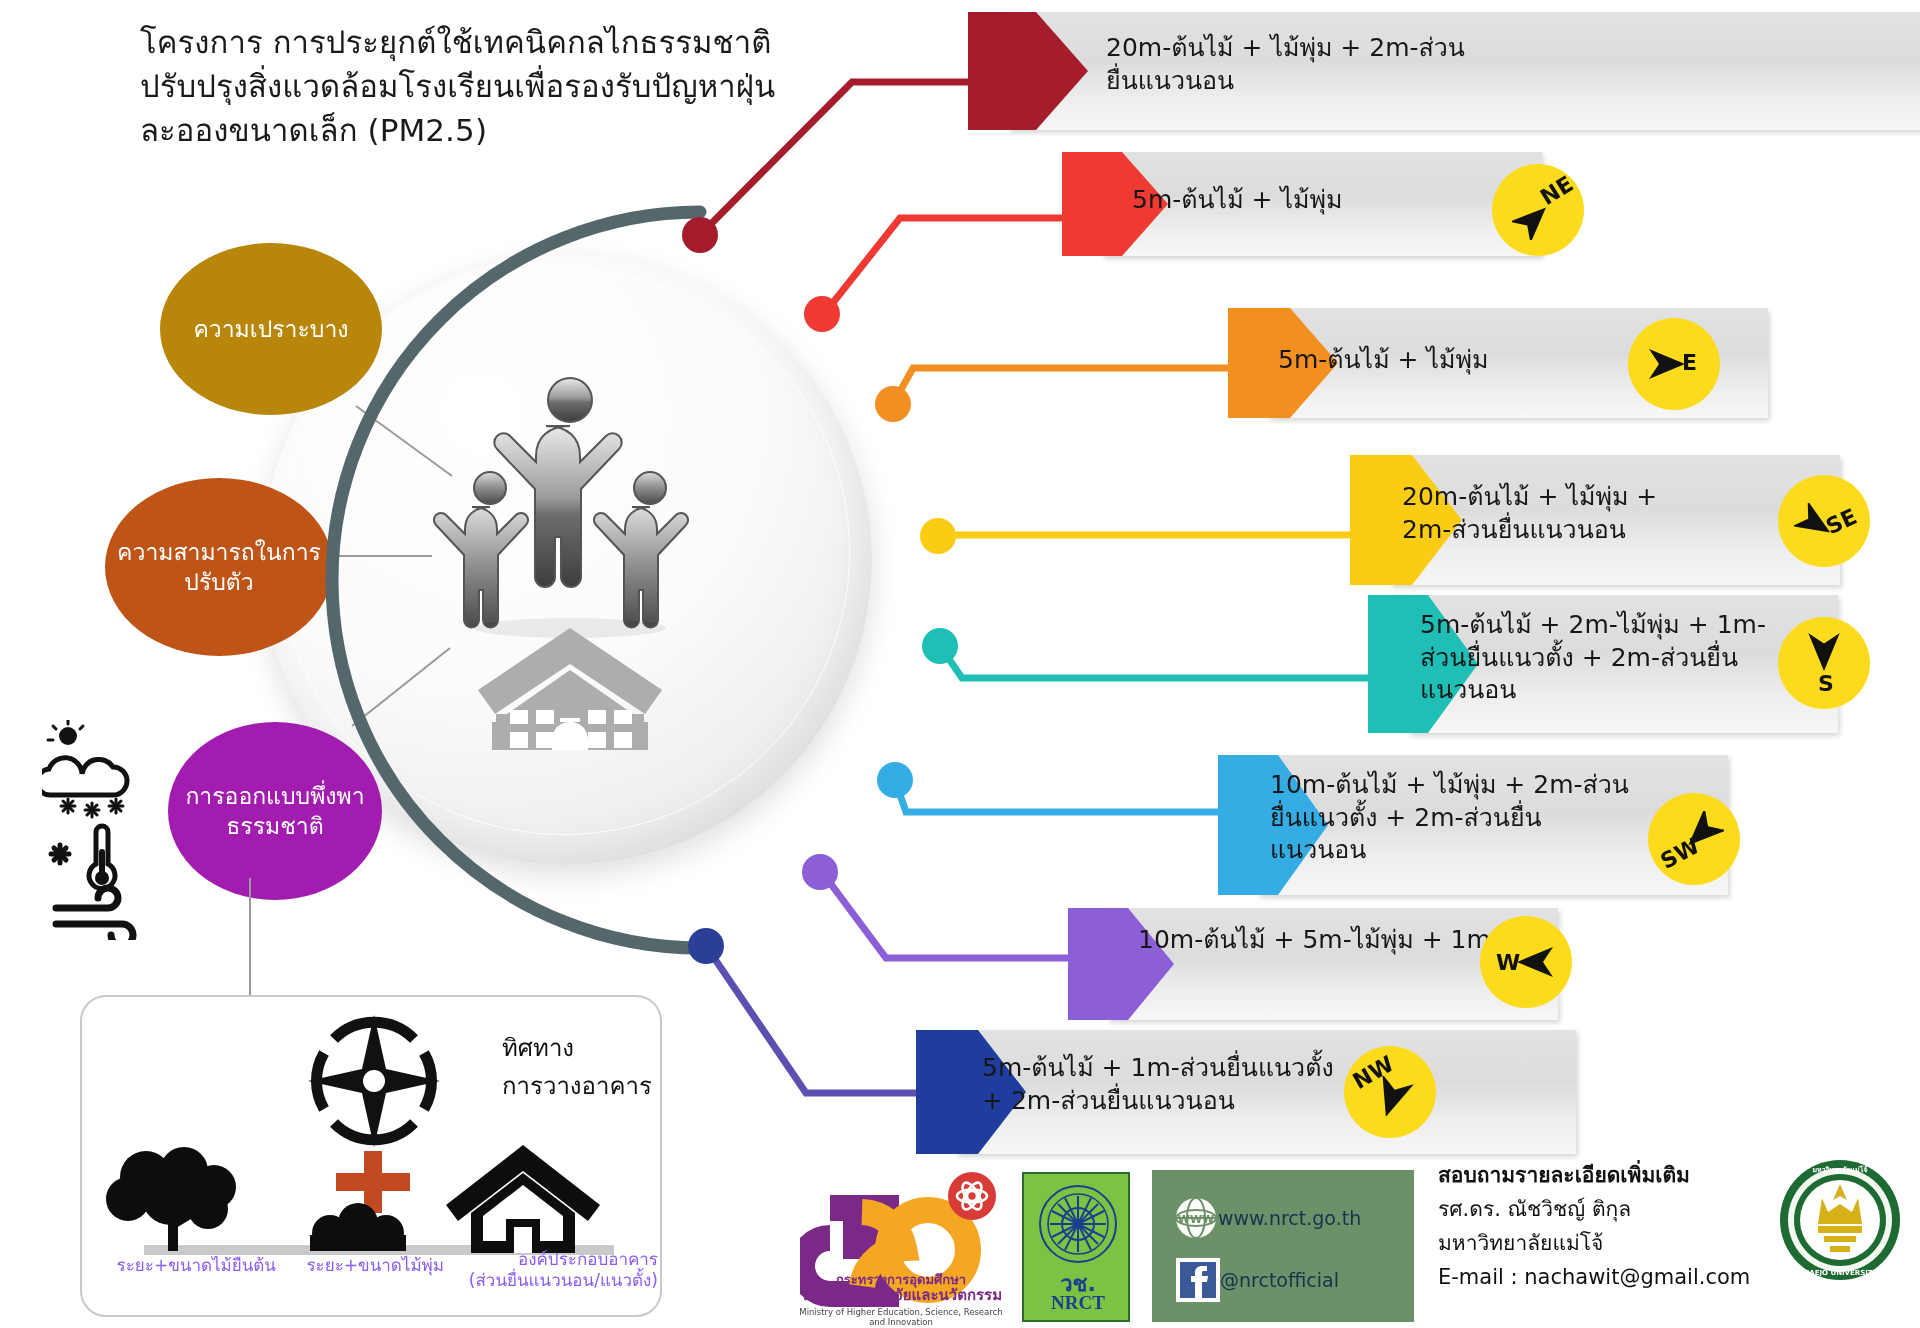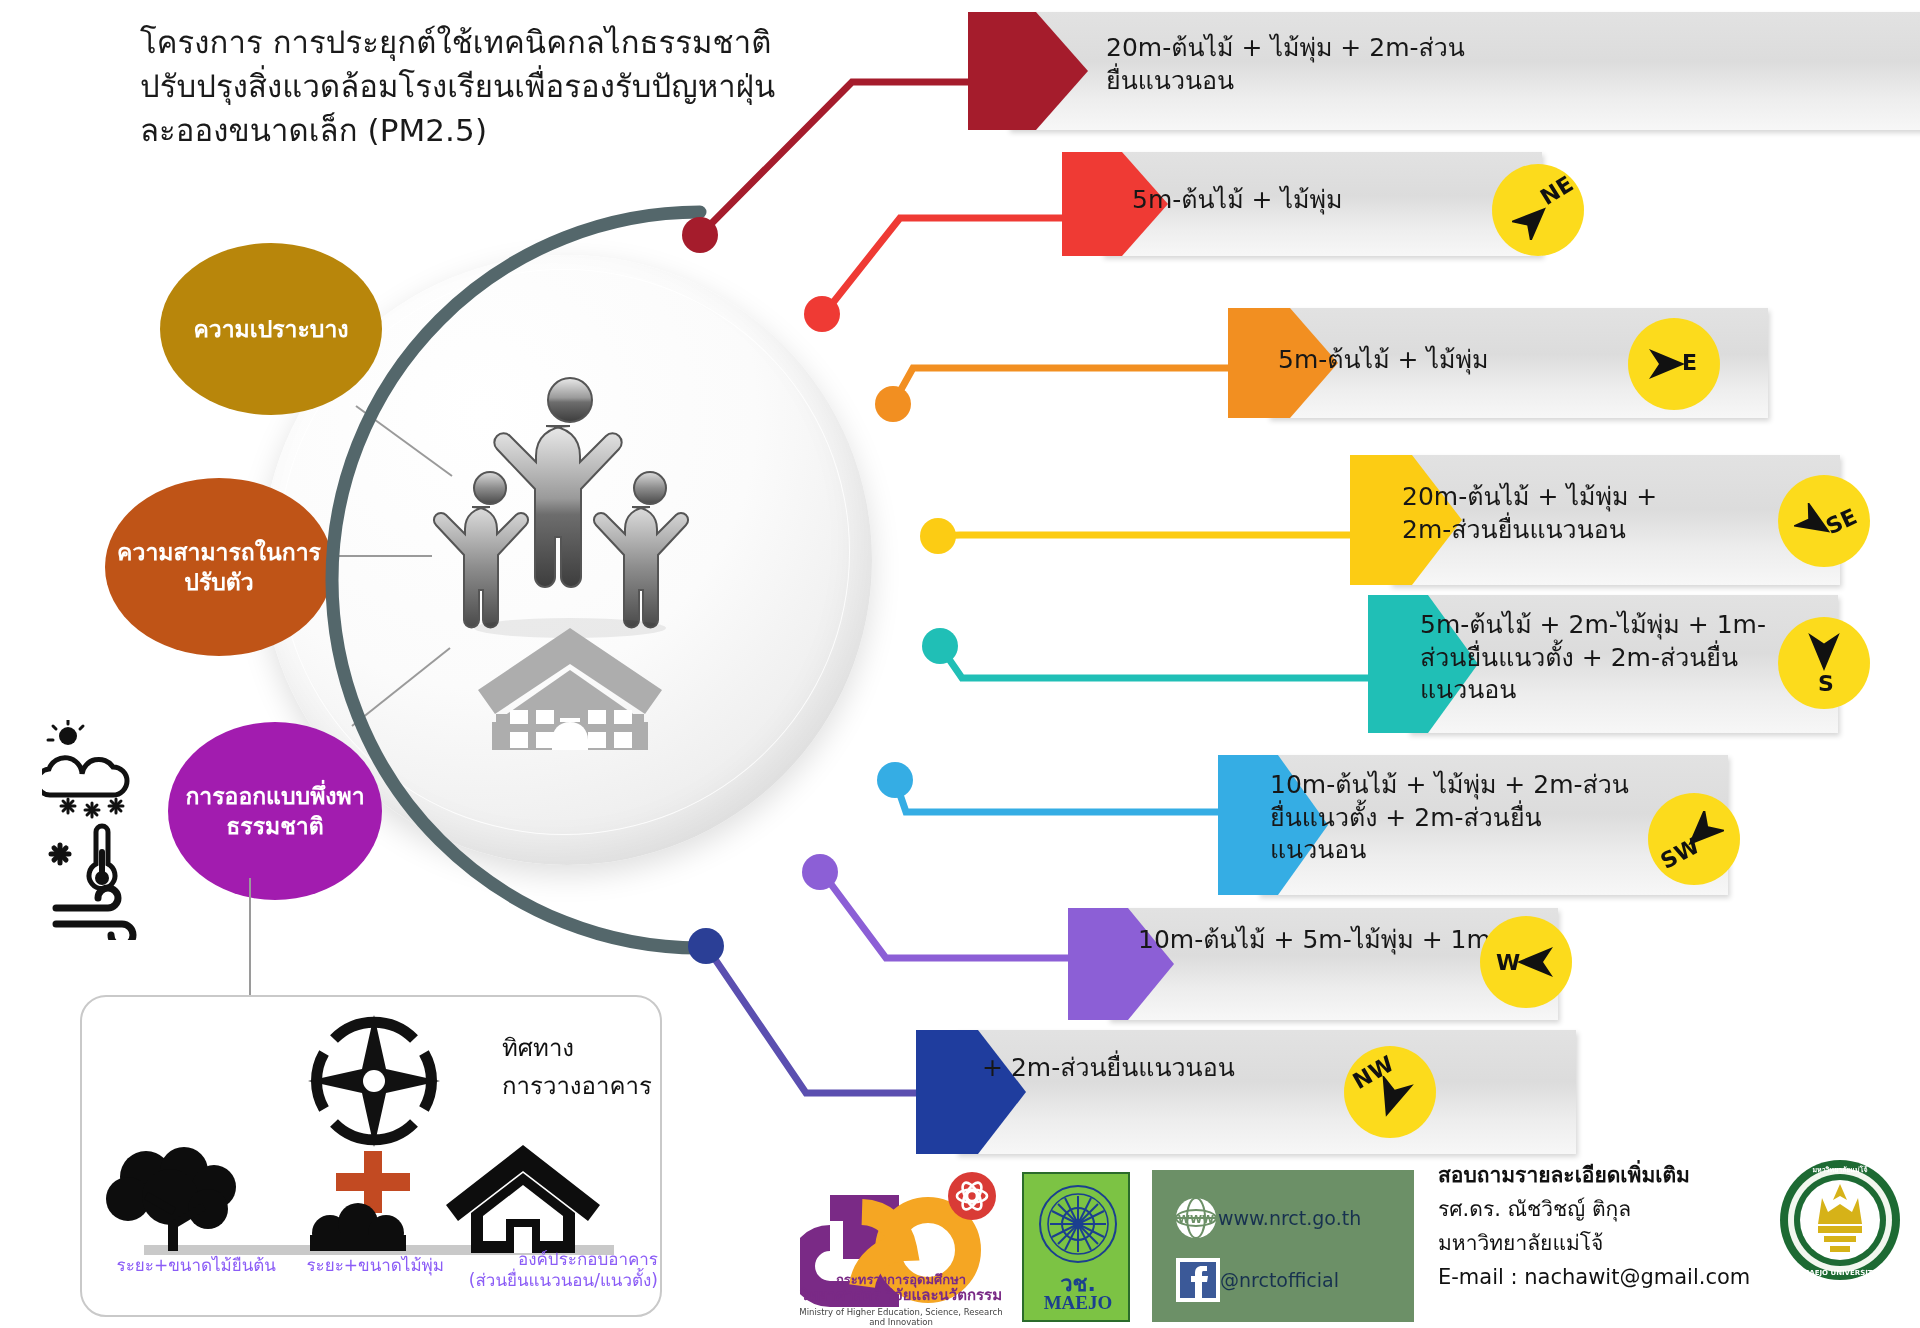--- a/index.html
+++ b/index.html
@@ -16,21 +16,21 @@
     position: absolute; left: 140px; top: 20px; width: 700px;
     font-size: 31px; line-height: 1.42; color: #1a1a1a;
     font-family: "DejaVu Sans", "Liberation Sans", sans-serif;
     letter-spacing: .1px;
   }
 
   
   .ellipse {
     position: absolute; border-radius: 50%;
     display: flex; align-items: center; justify-content: center; text-align: center;
-    color: #fff; font-size: 23px; line-height: 1.32; font-weight: 700;
+    color: #fff; font-size: 23px; line-height: 1.32; font-weight: 400;
     font-family: "DejaVu Sans", "Liberation Sans", sans-serif;
     padding: 6px 10px;
   }
   #ell-0 { left: 160px; top: 243px; width: 222px; height: 172px; background: #b8860b; }
   #ell-1 { left: 105px; top: 478px; width: 228px; height: 178px; background: #bf5417; }
   #ell-2 { left: 168px; top: 722px; width: 214px; height: 178px; background: #a21caf; }
 
   
   #center-circle {
     position: absolute; left: 262px; top: 255px; width: 610px; height: 610px;
@@ -394,20 +394,21 @@
       </div>
     </div>
   </div>
 
   <div class="row" id="row-7" style="left:916px; top:1030px;">
     <div class="plate" style="left:40px; width:620px; height:124px;"></div>
     <svg class="chev" width="110" height="124" viewBox="0 0 110 124">
       <path d="M0 0 L62 0 L110 62 L62 124 L0 124 Z" fill="#1f3d9e"></path>
     </svg>
     <div class="plabel" style="left:66px; top:22px; width:560px;">
+      <div>5m-ต้นไม้ + 1m-ส่วนยื่นแนวตั้ง</div>
       <div>+ 2m-ส่วนยื่นแนวนอน</div>
     </div>
     <div class="badge" style="left:428px; top:16px;">
       <div class="bwrap">
         <span class="bdir" style="left:8px; top:14px; transform:rotate(-30deg);">NW</span>
         <svg class="barrow" style="left:26px; top:30px;" width="44" height="44" viewBox="0 0 34 40">
           <path d="M17 2 L32 38 L17 28 L2 38 Z" fill="#111" transform="rotate(198 17 20)"></path>
         </svg>
       </div>
     </div>
@@ -514,21 +515,21 @@
           <line x1="27" y1="14" x2="53" y2="66"></line>
             <line x1="53" y1="14" x2="27" y2="66"></line>
           <line x1="14" y1="27" x2="66" y2="53"></line>
             <line x1="14" y1="53" x2="66" y2="27"></line>
         </g>
       </g>
       <circle cx="40" cy="40" r="16" fill="none" stroke="#1b3f8f" stroke-width="2"></circle>
       <circle cx="40" cy="40" r="5" fill="#1b3f8f"></circle>
     </svg>
     <div id="nrct-th">วช.</div>
-    <div id="nrct-en">MAEJO</div>
+    <div id="nrct-en">NRCT</div>
   </div>
 
   <div id="contact-card">
     <div class="cc-row" style="left:22px; top:26px;">
       <svg width="44" height="44" viewBox="0 0 44 44">
         <circle cx="22" cy="22" r="20" fill="#fff"></circle>
         <g fill="none" stroke="#6c9067" stroke-width="2">
           <ellipse cx="22" cy="22" rx="20" ry="8"></ellipse>
           <ellipse cx="22" cy="22" rx="9" ry="20"></ellipse>
           <line x1="2" y1="22" x2="42" y2="22"></line>

